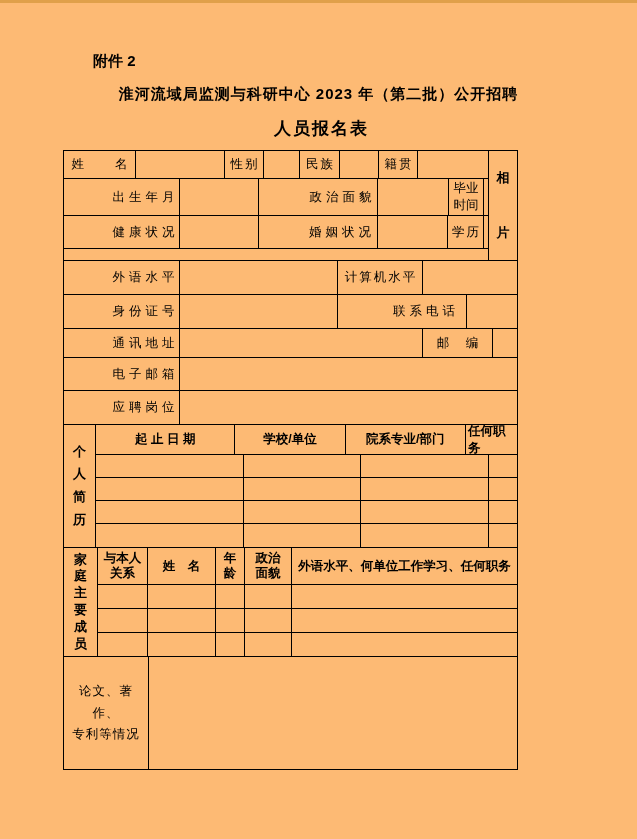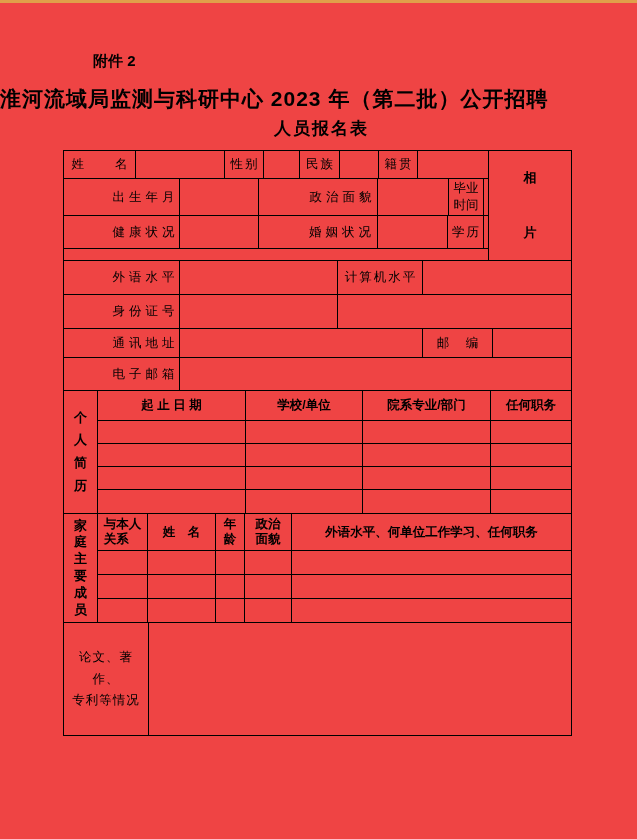--- a/index.html
+++ b/index.html
@@ -1,50 +1,50 @@
 <!DOCTYPE html>
 <html><head>
 <meta charset="utf-8">
 <style>
   html,body { margin:0; padding:0; }
   .page {
-    position:relative; width:637px; height:839px; background:#ef4444;
+    position:relative; width:637px; height:839px; background:#fdba74;
     font-family:"Liberation Serif","DejaVu Serif",serif; color:#000; overflow:hidden;
   }
   .topbar { position:absolute; top:0; left:0; width:637px; height:3px; background:#e0a04a; }
   .attach {
     position:absolute; left:93px; top:52px; font-size:15px; font-weight:bold;
     font-family:"Liberation Sans","DejaVu Sans",sans-serif;
   }
   .t1 {
-    position:absolute; top:85px; left:0; width:637px; 
-    font-size:21px; font-weight:bold; letter-spacing:1px;
+    position:absolute; top:85px; left:0; width:637px; text-align:center;
+    font-size:15px; font-weight:bold; letter-spacing:1px;
     font-family:"Liberation Sans","DejaVu Sans",sans-serif;
   }
   .t2 {
     position:absolute; top:117px; left:3px; width:637px; text-align:center;
     font-size:17px; font-weight:bold; letter-spacing:2px;
     font-family:"Liberation Sans","DejaVu Sans",sans-serif;
   }
   .tbl {
-    position:absolute; left:63px; top:150px; width:509px;
+    position:absolute; left:63px; top:150px; width:455px;
     border:1px solid #000; box-sizing:border-box;
     display:flex; flex-direction:column; font-size:12.5px;
   }
   .tbl * { box-sizing:border-box; }
   .row { display:flex; border-bottom:1px solid #000; }
   .row.rlast { border-bottom:none; }
   .sec { display:flex; border-bottom:1px solid #000; }
   .sec.slast { border-bottom:none; }
   .c { border-right:1px solid #000; display:flex; align-items:center; justify-content:center; padding:0 2px; }
   .c.last { border-right:none; }
   .grow { flex:1 1 auto; }
   .lab { letter-spacing:4px; text-indent:4px; white-space:nowrap;margin-left:44px; }
   .lab2 { letter-spacing:2px; text-indent:2px; white-space:nowrap; }
-  .pre { white-space:pre-line; line-height:1.35; }
+  .pre { white-space:pre-line; text-align:center; line-height:1.35; }
   .secA { display:flex; border-bottom:1px solid #000; }
   .secA-left { width:425px; border-right:1px solid #000; display:flex; flex-direction:column; }
   .photo { flex:1 1 auto; display:flex; align-items:center; justify-content:center; }
   .photo-text { white-space:pre-line; text-align:center; font-size:13px; line-height:4.2; font-weight:bold;
     font-family:"Liberation Sans","DejaVu Sans",sans-serif; }
   .vlabel {
     width:34px; border-right:1px solid #000; display:flex; align-items:center; justify-content:center;
     white-space:pre-line; text-align:center; font-size:13px; font-weight:bold;
     font-family:"Liberation Sans","DejaVu Sans",sans-serif;
   }
@@ -111,30 +111,35 @@
 
     <div class="row h34">
       <div class="c lab w72">外语水平</div>
       <div class="c w158"></div>
       <div class="c lab2 w85">计算机水平</div>
       <div class="c grow last"></div>
     </div>
     <div class="row h34">
       <div class="c lab w72">身份证号</div>
       <div class="c w158"></div>
+      <div class="c lab w85">联系电话</div>
       <div class="c grow last"></div>
     </div>
     <div class="row h29">
       <div class="c lab w72">通讯地址</div>
       <div class="c w243"></div>
       <div class="c lab2 w70">邮　编</div>
       <div class="c grow last"></div>
     </div>
     <div class="row h33">
       <div class="c lab w72">电子邮箱</div>
+      <div class="c grow last"></div>
+    </div>
+    <div class="row h34">
+      <div class="c lab w72">应聘岗位</div>
       <div class="c grow last"></div>
     </div>
 
     <div class="sec">
       <div class="vlabel vl-resume">个
 人
 简
 历</div>
       <div class="rcol">
         <div class="row h30">

